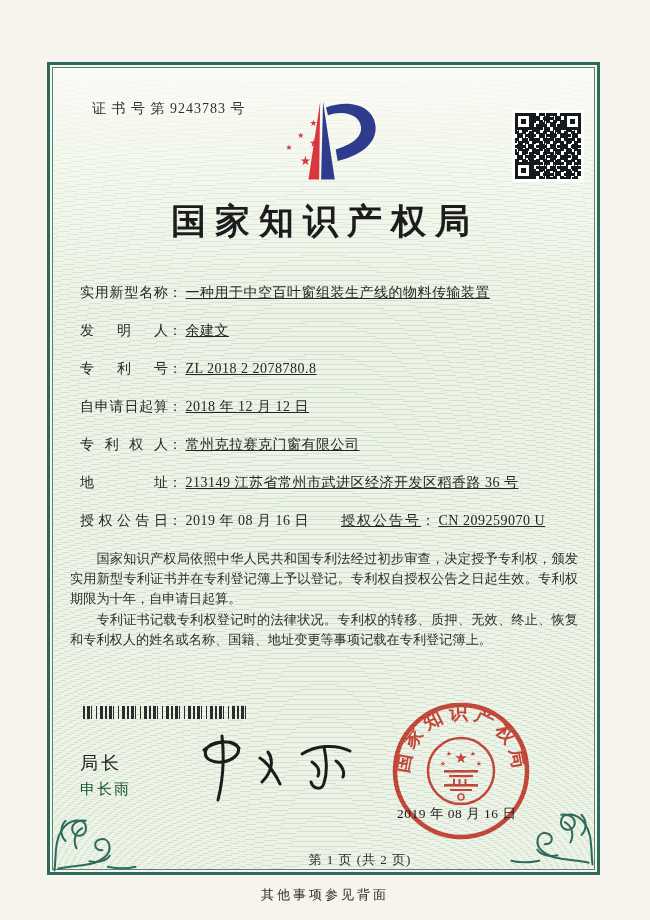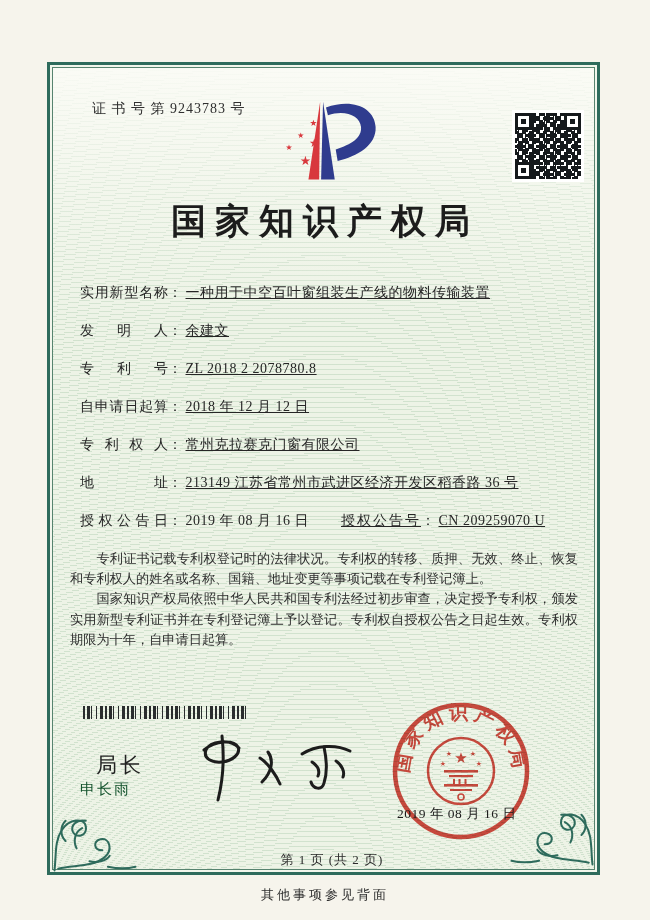--- a/index.html
+++ b/index.html
@@ -63,29 +63,29 @@
     background:repeating-linear-gradient(90deg,
       #2a2d2e 0 2px,rgba(0,0,0,0) 2px 4px,
       #2a2d2e 4px 7px,rgba(0,0,0,0) 7px 8px,
       #2a2d2e 8px 9px,rgba(0,0,0,0) 9px 13px,
       #2a2d2e 13px 14px,rgba(0,0,0,0) 14px 17px,
       #2a2d2e 17px 20px,rgba(0,0,0,0) 20px 22px);
   }
   
   .seal{position:absolute;left:386px;top:696px;width:150px;height:150px;opacity:0.92;mix-blend-mode:multiply;}
   .seal-date{position:absolute;left:397px;top:805px;font-size:13.5px;letter-spacing:0.5px;color:#1b1b1b;z-index:5;}
-  .director-title{position:absolute;left:96px;top:751px;font-size:21px;letter-spacing:3px;color:#222;}
+  .director-title{position:absolute;left:80px;top:751px;font-size:18px;letter-spacing:3px;color:#222;}
   .director-name{position:absolute;left:80px;top:780px;font-size:15px;letter-spacing:2px;color:#14532d;}
   .signature{position:absolute;left:182px;top:730px;width:185px;height:78px;}
   
   .flourish{position:absolute;width:92px;height:92px;}
   .fl-left{left:49px;top:784px;}
   .fl-right{left:506px;top:778px;transform:scaleX(-1);}
   
-  .page-info{position:absolute;left:47px;width:570px;top:851px;text-align:center;font-size:13px;letter-spacing:1px;color:#2c2c2c;}
+  .page-info{position:absolute;left:47px;width:570px;top:851px;text-align:center;font-size:13px;letter-spacing:1px;color:#2c2c2c;padding-left:28px;}
   .back-note{position:absolute;left:0;right:0;top:886px;text-align:center;font-size:13px;letter-spacing:3px;color:#2c2c2c;}
 </style>
 </head>
 <body>
 
 <div class="page">
 
   <div class="cert-border"></div>
   <div class="inner-bg"></div>
 
@@ -142,22 +142,22 @@
     </div>
     <div class="field-row r6">
       <span class="flabel">授权公告日</span><span class="colon">：</span>
       <span class="fvalue-fixed">2019 年 08 月 16 日</span>
       <span class="flabel2">授权公告号</span><span class="colon">：</span>
       <span class="fvalue">CN 209259070 U</span>
     </div>
   </div>
 
   <div class="paras">
+    <p>国家知识产权局依照中华人民共和国专利法经过初步审查，决定授予专利权，颁发实用新型专利证书并在专利登记簿上予以登记。专利权自授权公告之日起生效。专利权期限为十年，自申请日起算。</p>
     <p>专利证书记载专利权登记时的法律状况。专利权的转移、质押、无效、终止、恢复和专利权人的姓名或名称、国籍、地址变更等事项记载在专利登记簿上。</p>
-    <p>国家知识产权局依照中华人民共和国专利法经过初步审查，决定授予专利权，颁发实用新型专利证书并在专利登记簿上予以登记。专利权自授权公告之日起生效。专利权期限为十年，自申请日起算。</p>
   </div>
 
   <div class="barcode"></div>
 
   <svg class="flourish fl-left" viewBox="0 0 100 100">
     <g fill="none" stroke="#2e6b5c" stroke-width="2.2" stroke-linecap="round">
       <path d="M6,94 C8,76 6,62 14,50 C22,38 38,36 40,46 C42,56 30,60 26,52 C23,45 30,38 40,40"></path>
       <path d="M10,92 C28,88 48,90 60,80 C70,72 66,58 56,60 C48,62 48,72 58,72"></path>
       <path d="M30,70 C26,62 28,52 36,48"></path>
       <path d="M44,84 C52,86 62,84 66,78"></path>

